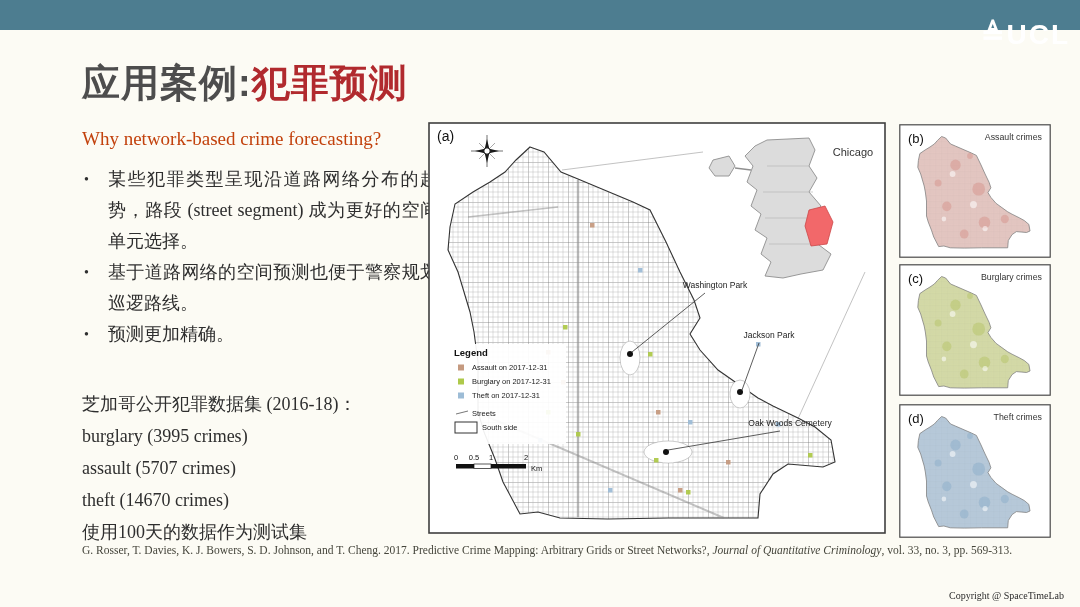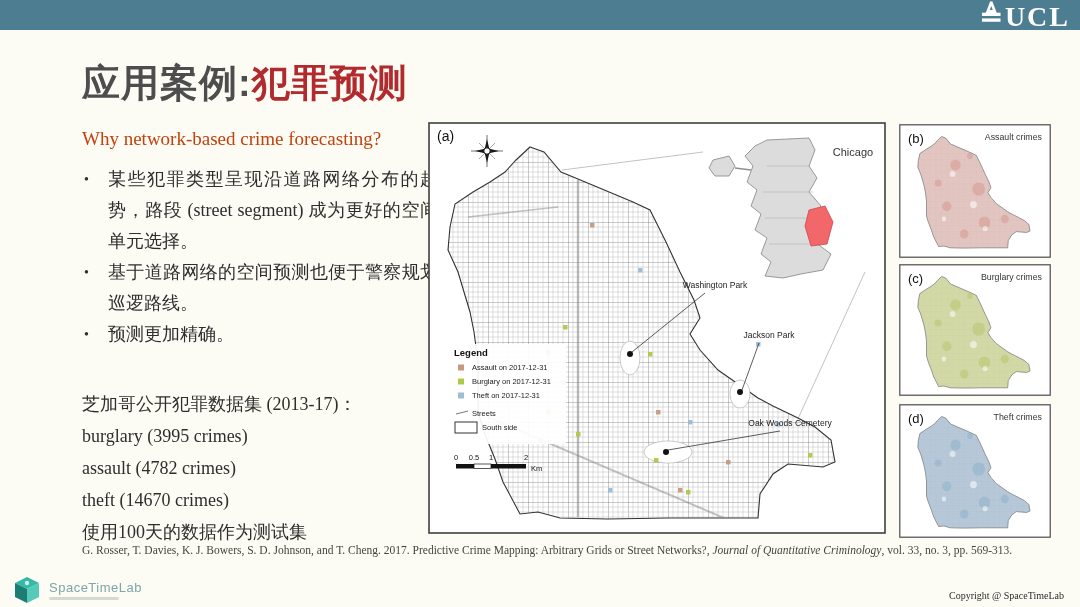--- a/index.html
+++ b/index.html
@@ -1,19 +1,19 @@
 <!DOCTYPE html>
 <html><head>
 <meta charset="utf-8">
 <style>
   html,body{margin:0;padding:0;background:#888;}
   .slide{position:relative;width:1080px;height:607px;background:#fcfbf4;overflow:hidden;
          font-family:"Liberation Serif",serif;}
   .band{position:absolute;top:0;left:0;right:0;height:30px;background:#4d7d90;}
-  .ucl{position:absolute;top:0px;right:10px;color:#fff;font-family:Liberation Serif, serif;
+  .ucl{position:absolute;top:18px;right:10px;color:#fff;font-family:Liberation Sans, sans-serif;
        font-weight:800;font-size:28px;letter-spacing:2px;line-height:34px;text-align:right;}
   .title{position:absolute;left:82px;top:58px;font-size:38px;font-weight:bold;
          font-family:"Liberation Sans",sans-serif;letter-spacing:1px;white-space:nowrap;}
   .title .t-prefix{color:#4d4d4d;}
   .title .t-hl{color:#b12a2e;}
   .intro{position:absolute;left:82px;top:128px;width:370px;font-size:19px;color:#c2410c;}
   .bullets{position:absolute;left:84px;top:164px;width:354px;font-size:18px;line-height:31px;color:#2e2e2e;}
   .bullet{display:flex;}
   .bullet .mk{width:24px;flex:0 0 24px;font-size:14px;}
   .bullet .bt{flex:1;text-align:justify;}
@@ -51,23 +51,23 @@
       <span class="mk">•</span>
       <span class="bt">基于道路网络的空间预测也便于警察规划巡逻路线。</span>
     </div>
     <div class="bullet">
       <span class="mk">•</span>
       <span class="bt">预测更加精确。</span>
     </div>
   </div>
 
   <div class="dataset">
-    <div>芝加哥公开犯罪数据集 (2013-17)：</div>
+    <div>芝加哥公开犯罪数据集 (2016-18)：</div>
     <div>burglary (3995 crimes)</div>
-    <div>assault (4782 crimes)</div>
+    <div>assault (5707 crimes)</div>
     <div>theft (14670 crimes)</div>
     <div>使用100天的数据作为测试集</div>
   </div>
 
   <svg id="svg-a" class="figpanel" style="left:428px;top:122px" width="458" height="412">
       <defs>
         <pattern id="ga" width="20" height="20" patternUnits="userSpaceOnUse">
           <path d="M0,0H20" stroke="#6f6f6f" stroke-width="0.75" fill="none"></path>
           <path d="M0,0V20" stroke="#6f6f6f" stroke-width="0.75" fill="none"></path>
           <path d="M0,5H20" stroke="#aeaeae" stroke-width="0.4" fill="none"></path>
@@ -255,28 +255,16 @@
         <circle cx="110" cy="300" r="8" fill="#fff" opacity="0.55"></circle>
       </g>
       <text x="9" y="19" font-size="13" fill="#111">(d)</text>
       <text x="143" y="16" font-size="8.8" fill="#333" text-anchor="end">Theft crimes</text>
     </svg>
 
   <div class="citation">
     <span>G. Rosser, T. Davies, K. J. Bowers, S. D. Johnson, and T. Cheng. 2017. Predictive Crime Mapping: Arbitrary Grids or Street Networks?, </span><em>Journal of Quantitative Criminology</em><span>, vol. 33, no. 3, pp. 569-313.</span>
   </div>
 
-  <div class="footer-logo">
-    <svg width="30" height="30" viewBox="0 0 30 30">
-      <polygon points="15,2 27,8 15,14 3,8" fill="#35b8a5"></polygon>
-      <polygon points="3,8 15,14 15,28 3,22" fill="#1c7d72"></polygon>
-      <polygon points="27,8 15,14 15,28 27,22" fill="#56c9b8"></polygon>
-      <circle cx="15" cy="8" r="2.2" fill="#e8f7f4" opacity="0.85"></circle>
-    </svg>
-    <div class="logo-col">
-      <span class="logo-text">SpaceTimeLab</span>
-      <span class="logo-sub"></span>
-    </div>
-  </div>
 
   <div class="copyright">Copyright @ SpaceTimeLab</div>
 
 </div>
 
 </body></html>

